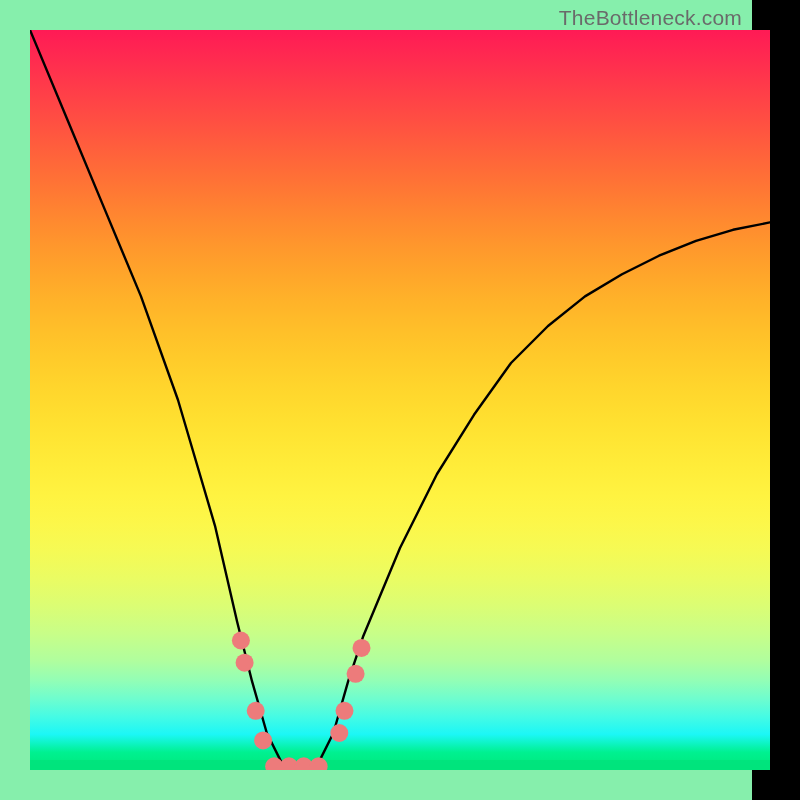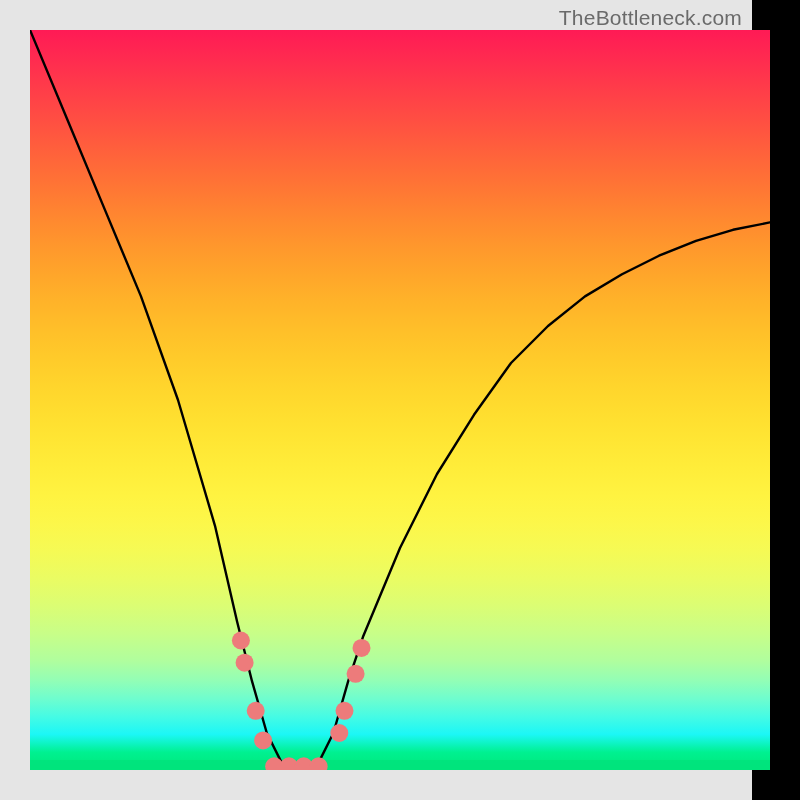--- a/index.html
+++ b/index.html
@@ -7,21 +7,21 @@
     padding: 0;
     width: 800px;
     height: 800px;
     background: #000;
     overflow: hidden;
     font-family: Arial, Helvetica, sans-serif;
   }
   .frame {
     width: 752px;
     height: 800px;
-    background: #e5e5e5;
+    background: #86efac;
     position: relative;
   }
   .plot {
     position: absolute;
     left: 30px;
     top: 30px;
     width: 740px;
     height: 740px;
     overflow: hidden;
   }

